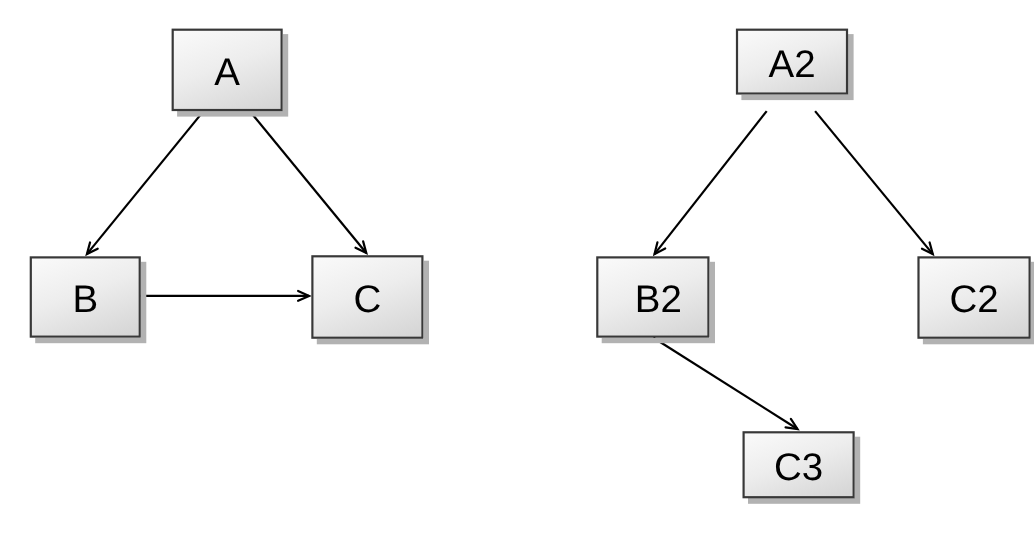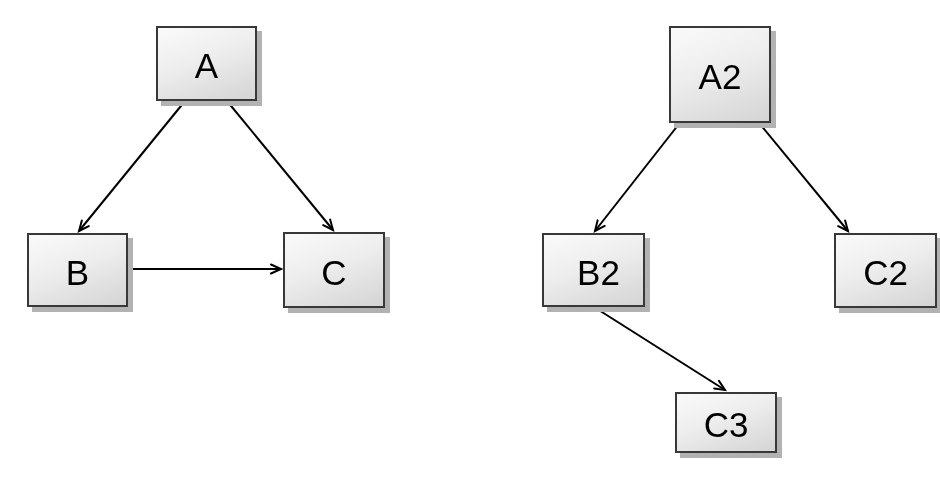--- a/index.html
+++ b/index.html
@@ -77,21 +77,21 @@
         <span>A</span>
       </div>
       <div class="node" style="left: 27px; top: 233px; width: 101px; height: 74px;">
         <span>B</span>
       </div>
       <div class="node" style="left: 283px; top: 232px; width: 102px; height: 76px;">
         <span>C</span>
       </div>
     </div>
   <div class="graph-group" id="right-graph">
-      <div class="node" style="left: 669px; top: 26px; width: 102px; height: 97px;">
+      <div class="node" style="left: 669px; top: 26px; width: 102px; height: 60px;">
         <span>A2</span>
       </div>
       <div class="node" style="left: 542px; top: 233px; width: 103px; height: 74px; padding-left: 10px;">
         <span>B2</span>
       </div>
       <div class="node" style="left: 798px; top: 233px; width: 103px; height: 75px; margin-left: 36px;">
         <span>C2</span>
       </div>
       <div class="node" style="left: 675px; top: 392px; width: 102px; height: 61px;">
         <span>C3</span>

